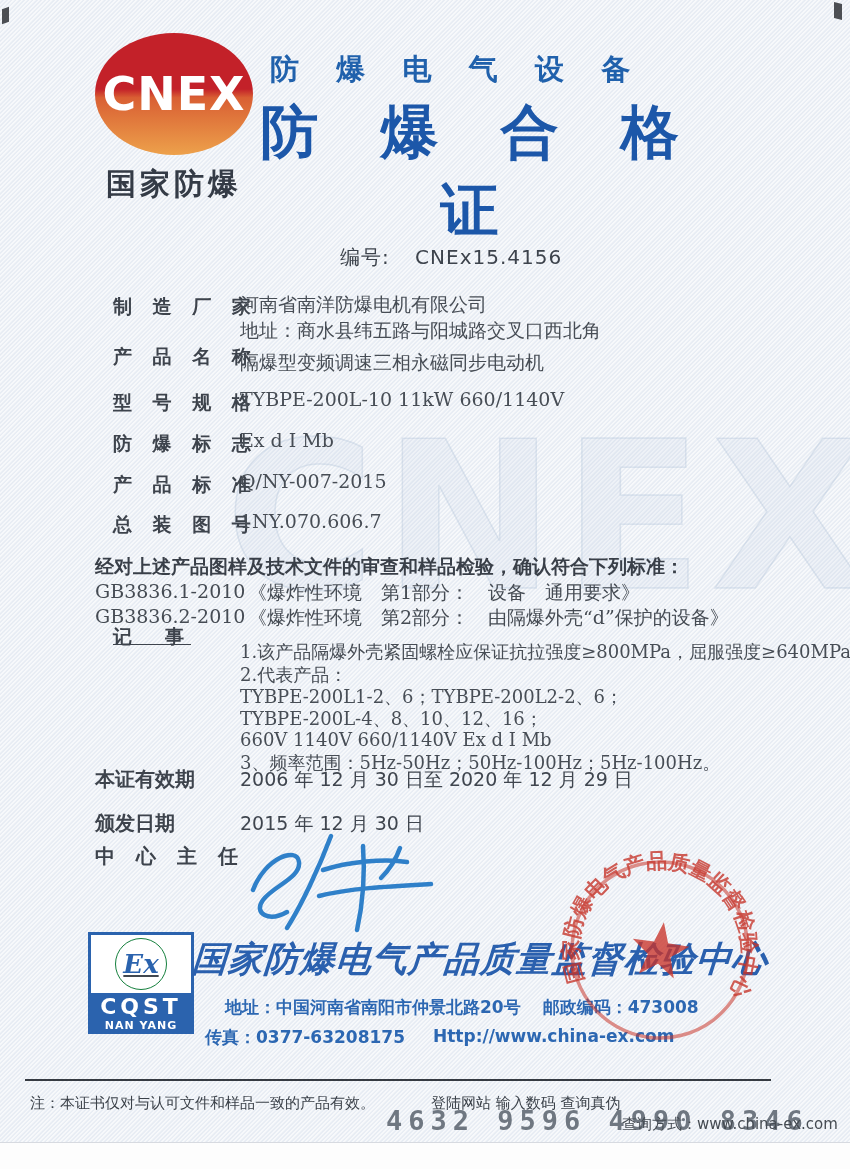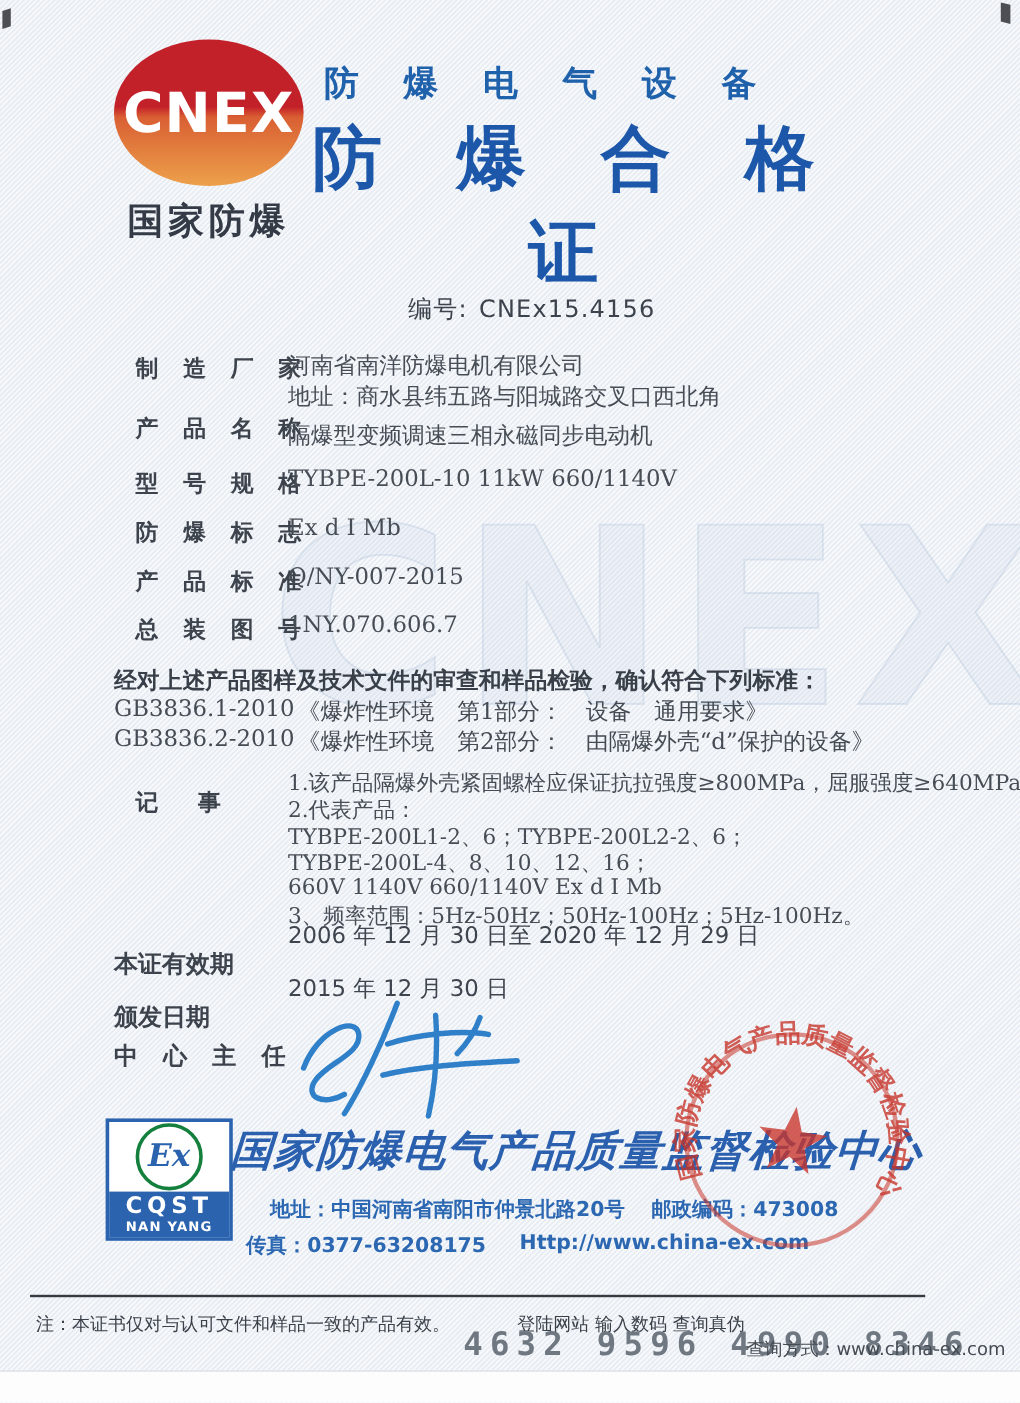--- a/index.html
+++ b/index.html
@@ -51,30 +51,30 @@
     font-family:"DejaVu Sans","Liberation Sans",sans-serif;
     font-size:20px;color:#3d434c;letter-spacing:1px;
   }
   
   .flabel{position:absolute;left:113px;font-size:19px;font-weight:bold;letter-spacing:7px;color:#3d434c;white-space:nowrap;}
   .fvalue{position:absolute;left:240px;font-size:19px;color:#474d55;white-space:nowrap;}
   .std-intro{position:absolute;left:95px;top:554px;font-size:19px;color:#393f48;font-weight:600;white-space:nowrap;}
   .std-code{position:absolute;left:95px;font-size:19px;color:#454b53;white-space:nowrap;}
   .std-desc{position:absolute;left:248px;font-size:19px;color:#454b53;white-space:nowrap;}
   .rm-line{position:absolute;left:240px;font-size:18px;color:#474d55;white-space:nowrap;}
-  .date-label{position:absolute;left:95px;font-size:20px;font-weight:bold;color:#3d434c;white-space:nowrap;margin-top:24px;}
+  .date-label{position:absolute;left:95px;font-size:20px;font-weight:bold;color:#3d434c;white-space:nowrap;}
   .date-value{position:absolute;left:240px;font-family:"DejaVu Sans","Liberation Sans",sans-serif;font-size:19px;color:#3f454e;white-space:nowrap;}
   
   .exbox{position:absolute;left:88px;top:932px;width:100px;height:96px;border:3px solid #2b63ae;background:#ffffff;}
   .exbox-top{height:58px;display:flex;align-items:center;justify-content:center;}
-  .exbox-circle{width:50px;height:50px;border:3px solid #15803d;border-radius:50%;display:flex;align-items:center;justify-content:center;}
+  .exbox-circle{width:50px;height:50px;border:1px solid #15803d;border-radius:50%;display:flex;align-items:center;justify-content:center;text-decoration:underline;}
   .exbox-ex{font-size:26px;font-weight:bold;font-style:italic;color:#2b63ae;}
   .exbox-band{height:38px;background:#2b63ae;color:#ffffff;text-align:center;
     font-family:"DejaVu Sans","Liberation Sans",sans-serif;line-height:1;}
-  .exbox-cqst{font-size:19px;letter-spacing:4px;padding-top:3px;font-weight:bold;}
+  .exbox-cqst{font-size:22px;letter-spacing:4px;padding-top:3px;font-weight:bold;}
   .exbox-ny{font-size:11px;letter-spacing:1px;padding-top:2px;font-weight:bold;}
   .org-name{
     position:absolute;left:192px;top:936px;width:590px;
     font-size:35px;font-weight:bold;font-style:italic;color:#2a60ae;
     letter-spacing:1px;transform:skewX(-4deg);white-space:nowrap;
   }
   .org-row{position:absolute;display:flex;font-family:"DejaVu Sans","Liberation Sans",sans-serif;
     font-size:17px;font-weight:bold;color:#2c67b2;white-space:nowrap;}
   .divider{position:absolute;left:25px;top:1079px;width:746px;height:2px;background:#363b42;}
   .note-row{position:absolute;left:30px;top:1094px;display:flex;gap:56px;
@@ -102,21 +102,21 @@
 
   <div class="logo-oval">
     <span class="logo-text">CNEX</span>
   </div>
   <div class="logo-caption">国家防爆</div>
   <div class="hdr-subtitle">防 爆 电 气 设 备</div>
   <div class="hdr-title">防 爆 合 格 证</div>
 
   <div class="cert-no">
     <span>编号:</span>
-    <span style="margin-left:2px;">CNEx15.4156</span>
+    <span style="margin-left:18px;">CNEx15.4156</span>
   </div>
 
   <div class="flabel" style="top:294px;">制 造 厂 家</div>
   <div class="fvalue" style="top:318px;">地址：商水县纬五路与阳城路交叉口西北角</div>
   <div class="fvalue" style="top:292px;">河南省南洋防爆电机有限公司</div>
 
   <div class="flabel" style="top:344px;">产 品 名 称</div>
   <div class="fvalue" style="top:350px;">隔爆型变频调速三相永磁同步电动机</div>
 
   <div class="flabel" style="top:390px;">型 号 规 格</div>
@@ -130,21 +130,21 @@
 
   <div class="flabel" style="top:512px;">总 装 图 号</div>
   <div class="fvalue" style="top:510px;">1NY.070.606.7</div>
 
   <div class="std-intro">经对上述产品图样及技术文件的审查和样品检验，确认符合下列标准：</div>
   <div class="std-code" style="top:580px;">GB3836.1-2010</div>
   <div class="std-desc" style="top:580px;">《爆炸性环境　第1部分：　设备　通用要求》</div>
   <div class="std-code" style="top:605px;">GB3836.2-2010</div>
   <div class="std-desc" style="top:605px;">《爆炸性环境　第2部分：　由隔爆外壳“d”保护的设备》</div>
 
-  <div class="flabel" style="top:656px;">记　事</div>
+  <div class="flabel" style="top:624px;text-decoration:underline;">记　事</div>
   <div class="rm-line" style="top:640px;">1.该产品隔爆外壳紧固螺栓应保证抗拉强度≥800MPa，屈服强度≥640MPa。</div>
   <div class="rm-line" style="top:663px;">2.代表产品：</div>
   <div class="rm-line" style="top:685px;">TYBPE-200L1-2、6；TYBPE-200L2-2、6；</div>
   <div class="rm-line" style="top:707px;">TYBPE-200L-4、8、10、12、16；</div>
   <div class="rm-line" style="top:729px;">660V 1140V 660/1140V Ex d I Mb</div>
   <div class="rm-line" style="top:751px;">3、频率范围：5Hz-50Hz；50Hz-100Hz；5Hz-100Hz。</div>
 
   <div class="date-label" style="top:766px;">本证有效期</div>
   <div class="date-value" style="top:767px;">2006 年 12 月 30 日至 2020 年 12 月 29 日</div>
   <div class="date-label" style="top:810px;">颁发日期</div>

